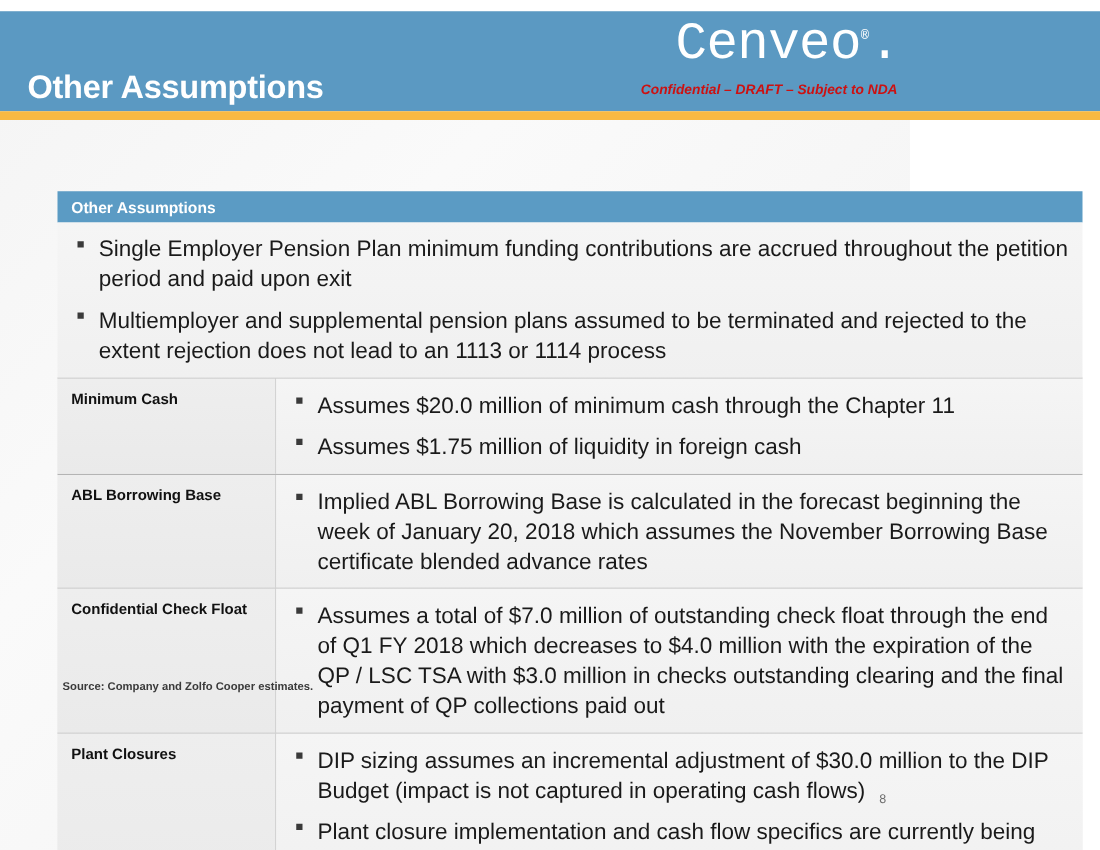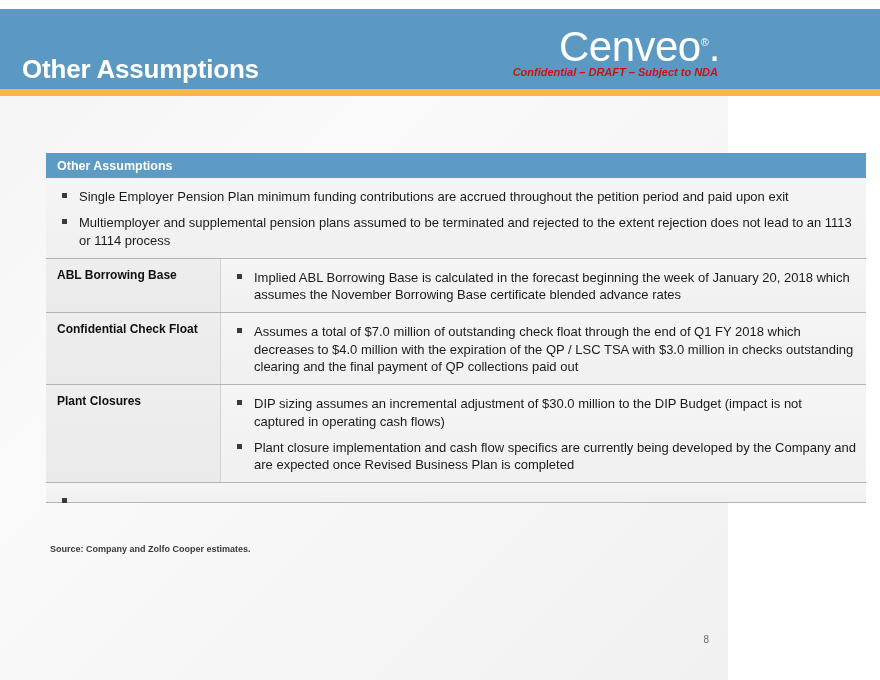--- a/index.html
+++ b/index.html
@@ -49,27 +49,26 @@
     font-weight: bold;
     color: #ffffff;
     letter-spacing: -0.2px;
     line-height: 1;
     white-space: nowrap;
   }
   .logo {
     position: absolute;
     right: 8px;
     top: 14px;
-    font-family: Liberation Sans, sans-serif;
+    font-family: Liberation Mono, monospace;
     font-size: 42px;
     line-height: 1;
     color: #ffffff;
     letter-spacing: -0.5px;
     white-space: nowrap;
-    margin-top: 12px;
   }
   .logo .reg {
     font-size: 11px;
     vertical-align: super;
     letter-spacing: 0;
   }
   .confidential {
     position: absolute;
     right: 10px;
     top: 66px;
@@ -116,21 +115,21 @@
   }
   .cell-body {
     flex: 1;
     box-sizing: border-box;
     padding: 8px 10px 9px 14px;
     background: linear-gradient(180deg, #f5f5f5 0%, #f0f0f0 100%);
   }
   .bullet {
     position: relative;
     padding-left: 19px;
-    font-size: 13px;
+    font-size: 18px;
     color: #1a1a1a;
     line-height: 1.33;
     margin: 2px 0 0 0;
   }
   .bullet + .bullet { margin-top: 9px; }
   .bullet .sq {
     position: absolute;
     left: 2px;
     top: 5px;
     width: 5px;
@@ -174,20 +173,27 @@
   <div class="table-wrap">
     <div class="tbl-header">Other Assumptions</div>
 
     <div class="row">
       <div class="cell-body">
         <div class="bullet"><span class="sq"></span><span>Single Employer Pension Plan minimum funding contributions are accrued throughout the petition period and paid upon exit</span></div>
         <div class="bullet"><span class="sq"></span><span>Multiemployer and supplemental pension plans assumed to be terminated and rejected to the extent rejection does not lead to an 1113 or 1114 process</span></div>
       </div>
     </div>
 
+    <div class="row">
+      <div class="cell-label">Minimum Cash</div>
+      <div class="cell-body">
+        <div class="bullet"><span class="sq"></span><span>Assumes $20.0 million of minimum cash through the Chapter 11</span></div>
+        <div class="bullet"><span class="sq"></span><span>Assumes $1.75 million of liquidity in foreign cash</span></div>
+      </div>
+    </div>
 
     <div class="row">
       <div class="cell-label">ABL Borrowing Base</div>
       <div class="cell-body">
         <div class="bullet"><span class="sq"></span><span>Implied ABL Borrowing Base is calculated in the forecast beginning the week of January 20, 2018 which assumes the November Borrowing Base certificate blended advance rates</span></div>
       </div>
     </div>
 
     <div class="row">
       <div class="cell-label">Confidential Check Float</div>

